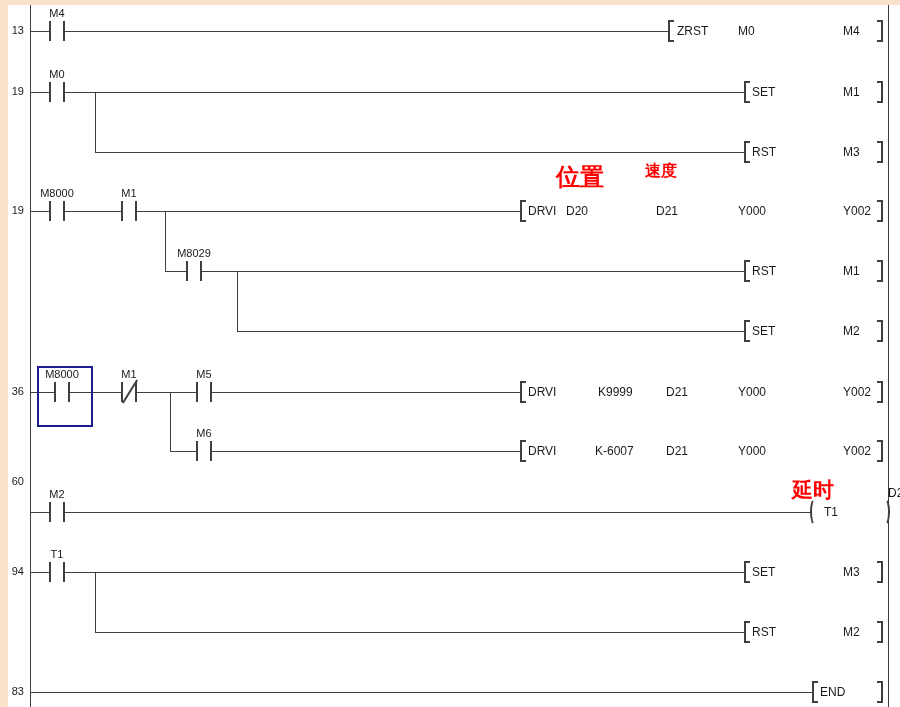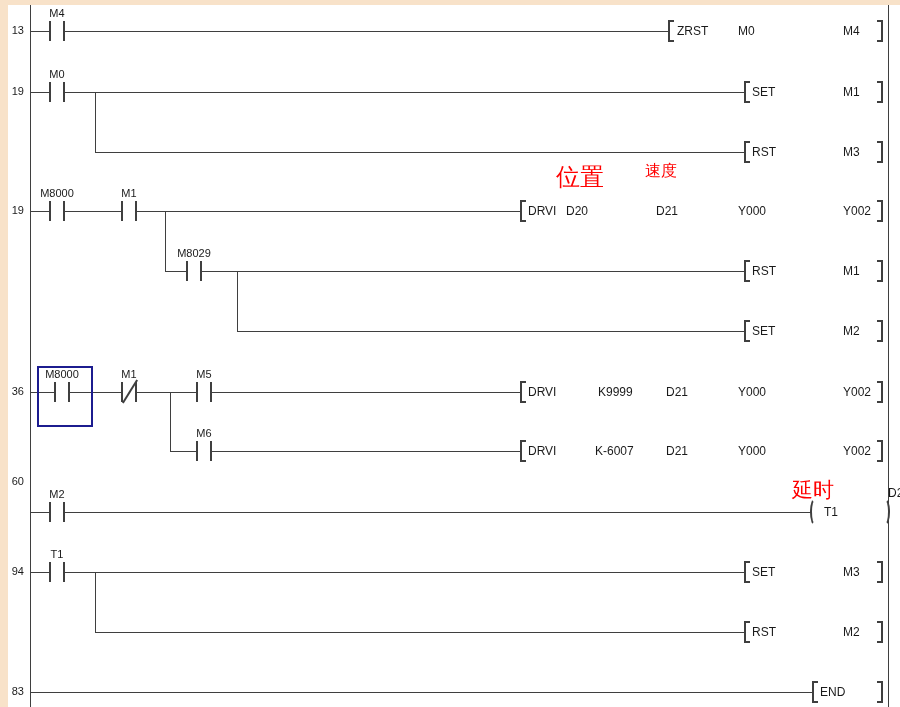--- a/index.html
+++ b/index.html
@@ -26,21 +26,21 @@
   .rb { border-right:2px solid #3f3f3f; border-top:2px solid #3f3f3f; border-bottom:2px solid #3f3f3f; }
 
   .itext { position:absolute; font-size:12px; line-height:14px; color:#1a1a1a; white-space:nowrap; }
 
   .pl,.pr { position:absolute; width:10px; height:28px; border:2px solid transparent; border-radius:50%; }
   .pl { border-left-color:#3f3f3f; }
   .pr { border-right-color:#3f3f3f; }
 
   .sel { position:absolute; border:2px solid #1c1c8f; background:transparent; }
 
-  .ann { position:absolute; color:#ff0000; white-space:nowrap; font-weight:normal;
+  .ann { position:absolute; color:#ff0000; white-space:nowrap; font-weight:bold;
          font-family:"Liberation Sans", sans-serif; }
 </style>
 </head>
 <body>
 
 <div class="canvas">
 
   <div class="frame" style="left:0;top:0;width:900px;height:5px"></div>
   <div class="frame" style="left:0;top:0;width:8px;height:707px"></div>
 

